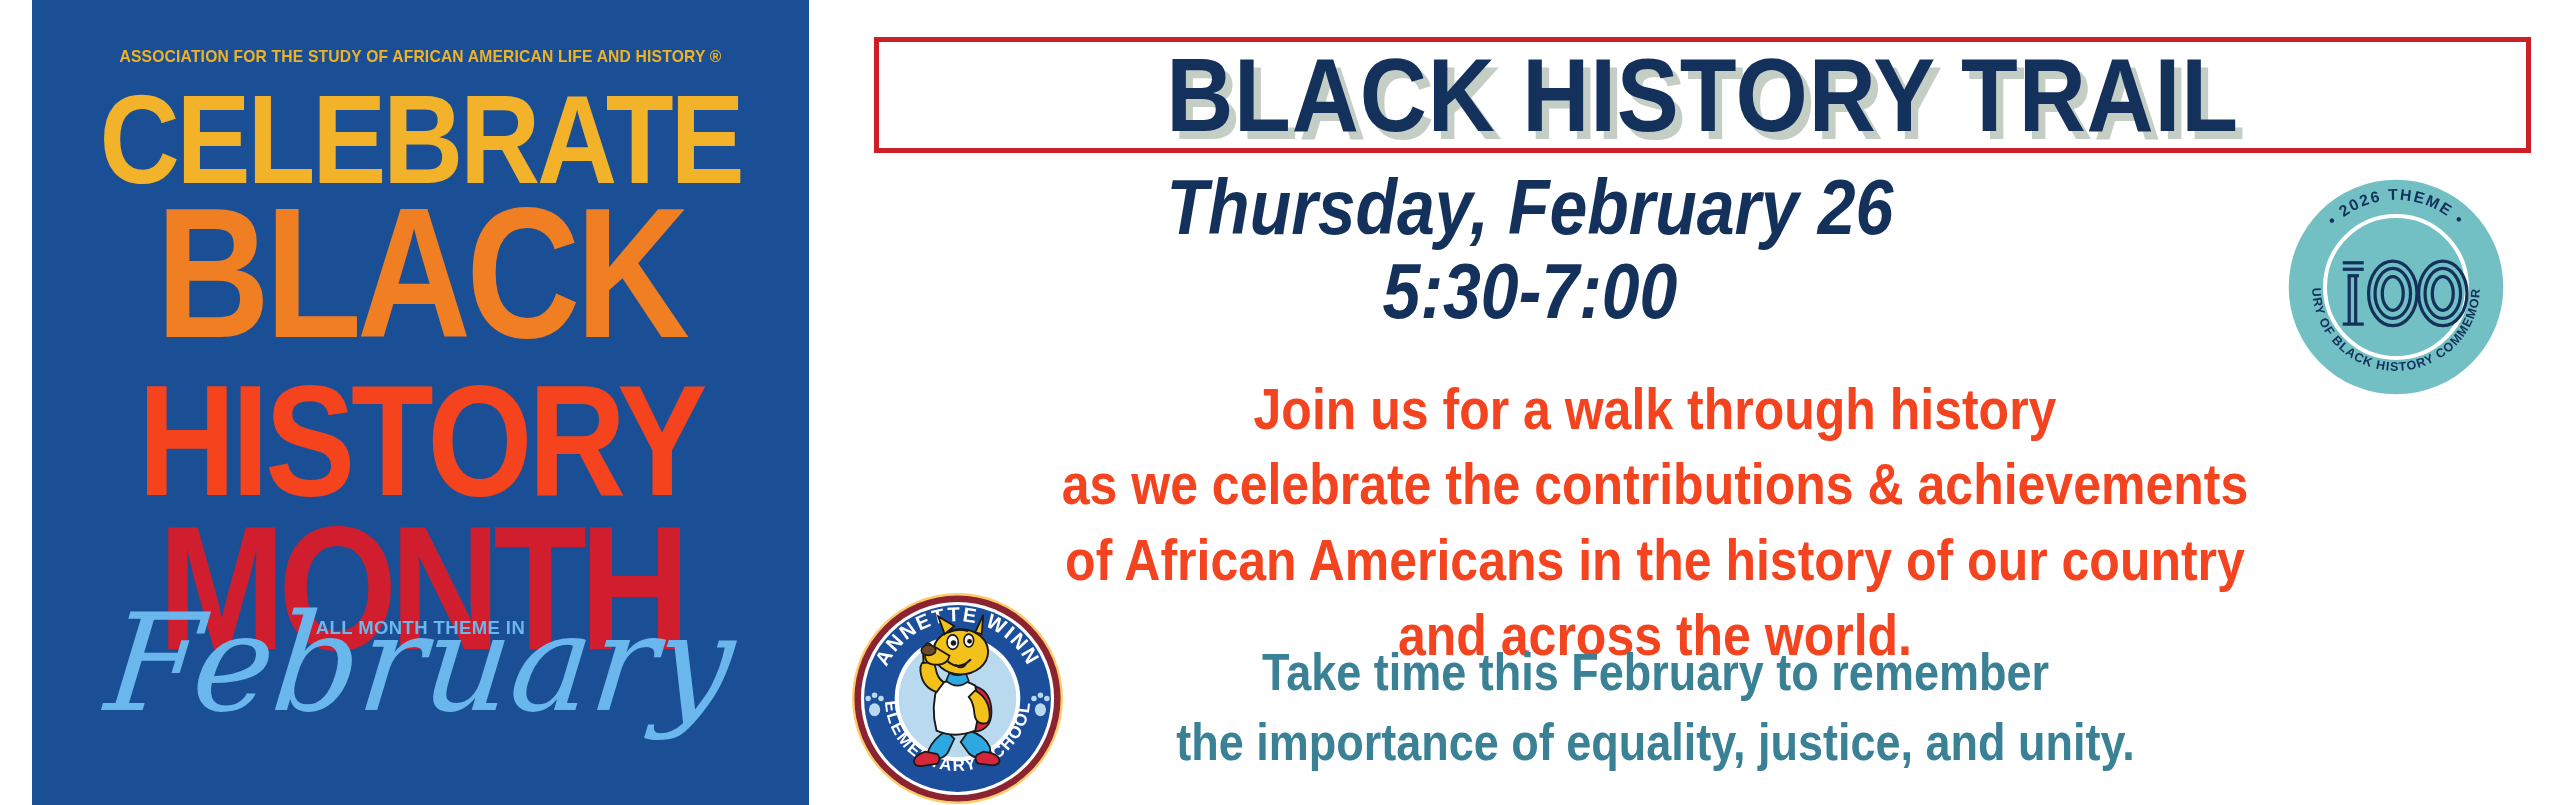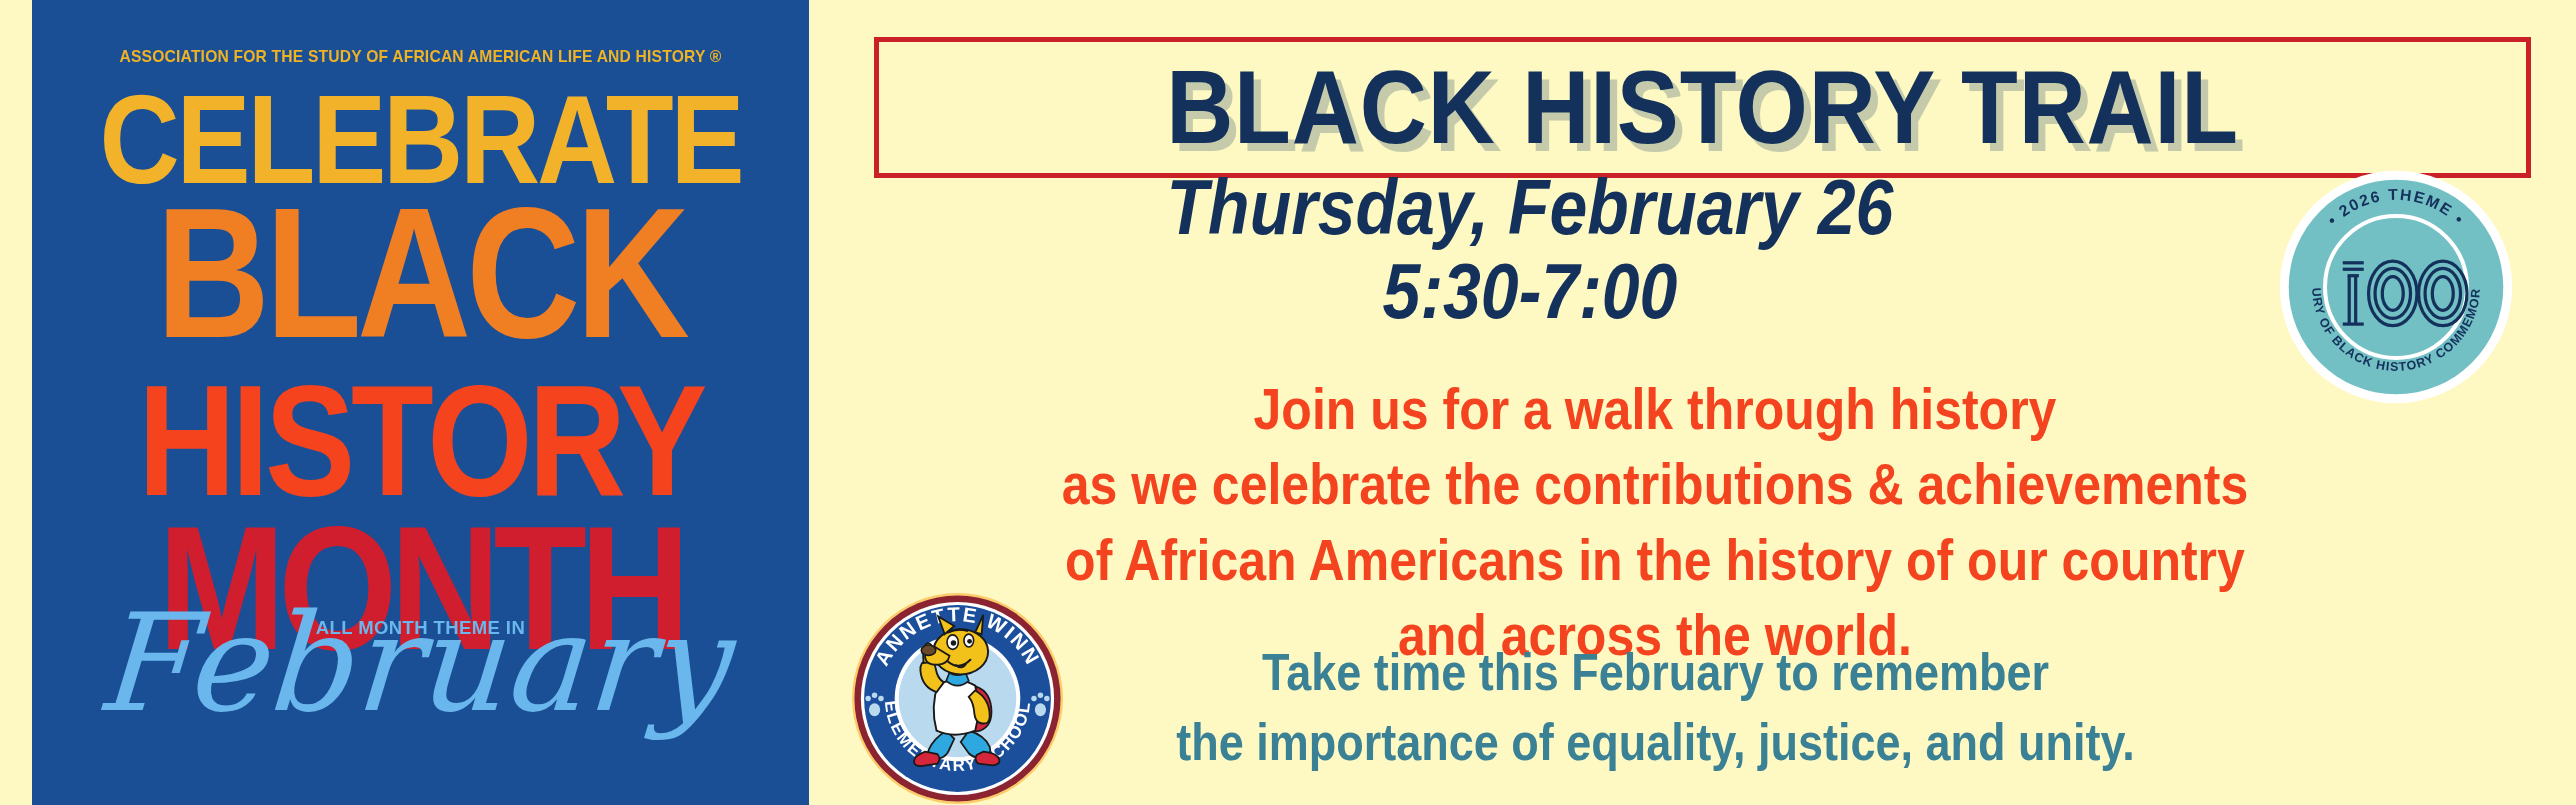--- a/index.html
+++ b/index.html
@@ -7,21 +7,21 @@
     padding: 0;
     background: #FCCC6B;
   }
   body {
     font-family: "Liberation Sans", sans-serif;
   }
   #banner {
     position: relative;
     width: 2576px;
     height: 805px;
-    background: #fef9c3;
+    background: #ffffff;
     overflow: hidden;
   }
 
   
   #asalh-panel {
     position: absolute;
     left: 32px;
     top: 0;
     width: 777px;
     height: 805px;
@@ -114,21 +114,21 @@
     z-index: 5;
     white-space: nowrap;
   }
 
   
   #title-box {
     position: absolute;
     left: 874px;
     top: 37px;
     width: 1657px;
-    height: 141px;
+    height: 116px;
     border: 5.6px solid #CC2029;
     box-sizing: border-box;
     display: flex;
     align-items: center;
     justify-content: center;
   }
   #title-text {
     font-family: "Liberation Sans Narrow", "Liberation Sans", sans-serif;
     font-size: 93px;
     font-weight: bold;

